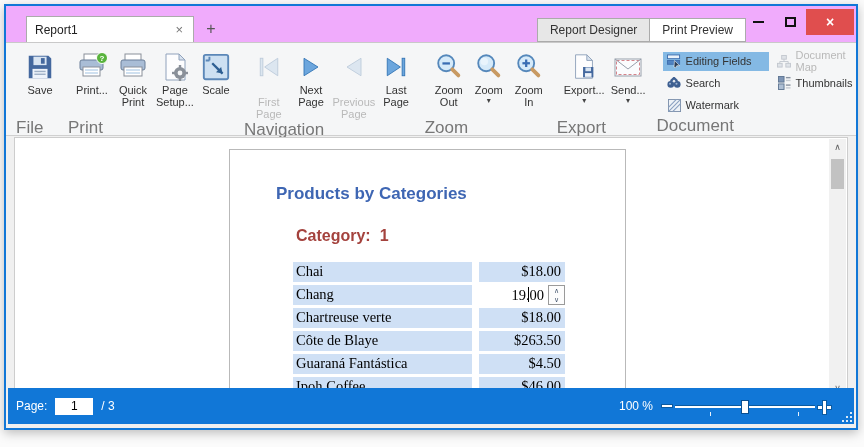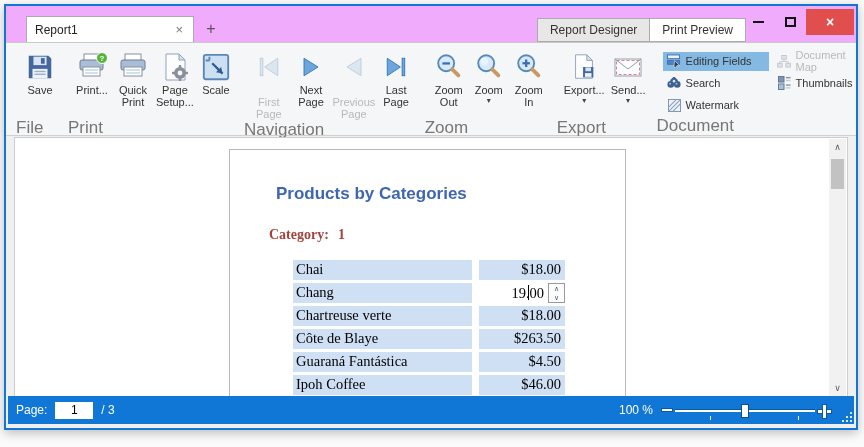--- a/index.html
+++ b/index.html
@@ -49,21 +49,21 @@
   .ditem.disabled { color:#b9b9b9; }
   .ditem.active { background:#84b9e4;align-items:center; }
   .dicon { width:15px; height:15px; flex:0 0 15px; display:flex; align-items:center; justify-content:center; }
 
   
   .content { position:absolute; left:8px; right:8px; top:131px; bottom:30px; background:#fff;
              border:1px solid #cdcdcd; overflow:hidden; }
   .page { position:absolute; left:214px; top:11px; width:397px; height:600px;
           background:#fff; border:1px solid #b9b9b9; }
   .rtitle { margin:34px 0 0 46px; font-size:17px; font-weight:bold; color:#3e66b3; }
-  .rcategory { margin:23px 0 0 39px; font-size:14px; font-weight:bold; color:#a4423d;font-family:Liberation Serif, serif; }
+  .rcategory { margin:23px 0 0 66px; font-size:16px; font-weight:bold; color:#a4423d; }
   .rcategory .cat-val { margin-left:9px; }
   .rtable { margin:17px 0 0 63px; font-family:"Liberation Serif",serif; font-size:14.5px; color:#000; }
   .rrow { display:flex; height:20px; margin-bottom:3px; }
   .cell-name { width:179px; background:#cfe0f5; padding:1px 0 0 3px; }
   .cell-gap { width:7px; }
   .cell-price { width:86px; background:#cfe0f5; text-align:right; padding:1px 4px 0 0; }
   .cell-editor { width:86px; background:#fff; display:flex; align-items:center; position:relative; }
   .edit-input { flex:1; border:none; outline:none; background:#fff; text-align:right;
                 font-family:"Liberation Serif",serif; font-size:14.5px; padding:0 4px 0 0; width:60px; height:18px; }
   .caret { position:absolute; right:36px; top:2px; width:1px; height:15px; background:#000; }
@@ -74,21 +74,21 @@
 
   
   .vscroll { position:absolute; right:1px; top:1px; bottom:1px; width:17px; background:#f1f1f1; }
   .scroll-arrow { position:absolute; left:0; width:17px; height:16px; display:flex; align-items:center;
                   justify-content:center; font-size:9px; color:#5f5f5f; }
   .scroll-up { top:0; }
   .scroll-down { bottom:0; }
   .vthumb { position:absolute; left:2px; top:20px; width:13px; height:30px; background:#c2c2c2; }
 
   
-  .statusbar { position:absolute; left:2px; right:2px; bottom:4px; height:28px; background:#1177d7;
+  .statusbar { position:absolute; left:2px; right:2px; bottom:4px; height:36px; background:#1177d7;
                color:#fff; font-size:12px; display:flex; align-items:center; padding:0 8px; }
   .page-input { width:38px; height:17px; border:none; text-align:center; font-size:12px; margin:0 8px;
                 background:#fff; color:#000; }
   .sb-right { margin-left:auto; display:flex; align-items:center; gap:8px; padding-right:16px; }
   .zoom-slider { display:flex; align-items:center; position:relative; }
   .slider-minus { width:12px; height:4px; background:#fff; border:1px solid #0b5aa0; }
   .slider-track { width:140px; height:3px; background:#fff; border-top:1px solid #0b5aa0; margin:0 2px; position:relative; }
   .slider-thumb { position:absolute; left:47%; top:-6px; width:8px; height:14px; background:#fff; border:1px solid #0a4f92; }
   .slider-tick { position:absolute; top:6px; width:1px; height:4px; background:#e8f1fa; }
   .slider-plus { position:relative; width:13px; height:13px; }

